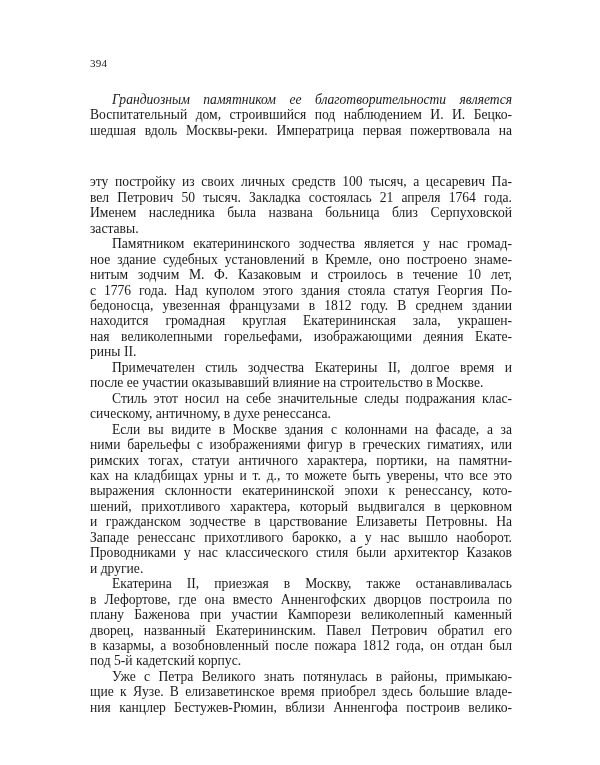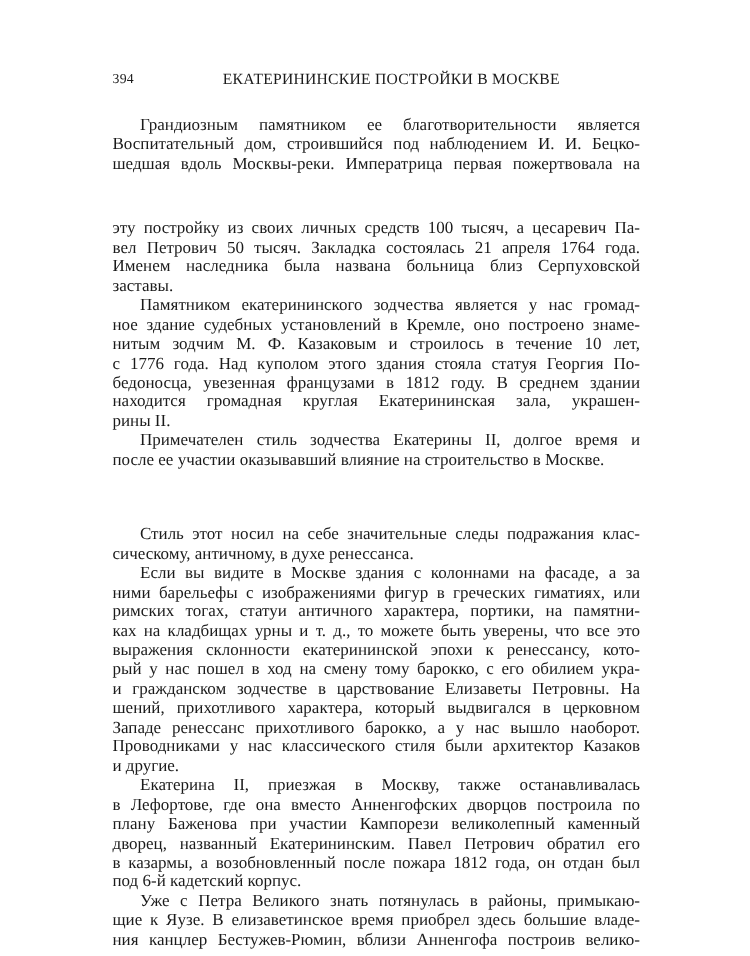--- a/index.html
+++ b/index.html
@@ -13,69 +13,68 @@
   .line { display: block; text-align: justify; text-align-last: justify; white-space: nowrap; }
   .line.last { text-align-last: left; }
   .line.indent { padding-left: 22px; }
 </style>
 </head>
 <body>
 
 <div class="page">
   <div class="header">
     <span class="page-num">394</span>
-    <span class="running-title">ЕКАТЕРИНИНСКИЕ ПОСТРОЙКИ В МОСКВЕ</span>
   </div>
   <div class="body" id="body">
       <div>
-        <span class="line indent" style="white-space: normal; display: block;">Грандиозным памятником ее благотворительности является</span>
+        <span class="line indent" style="white-space: normal; display: block; font-style: italic;">Грандиозным памятником ее благотворительности является</span>
         <span class="line" style="white-space: normal; display: block;">Воспитательный дом, строившийся под наблюдением И. И. Бецко-</span>
         <span class="line" style="white-space: normal; display: block;">шедшая вдоль Москвы-реки. Императрица первая пожертвовала на</span>
         <span class="line" style="white-space: normal; display: block; margin-top: 36px;">эту постройку из своих личных средств 100 тысяч, а цесаревич Па-</span>
         <span class="line" style="white-space: normal; display: block;">вел Петрович 50 тысяч. Закладка состоялась 21 апреля 1764 года.</span>
         <span class="line" style="white-space: normal; display: block;">Именем наследника была названа больница близ Серпуховской</span>
         <span class="line last">заставы.</span>
       </div>
       <div>
         <span class="line indent" style="white-space: normal; display: block;">Памятником екатерининского зодчества является у нас громад-</span>
         <span class="line" style="white-space: normal; display: block;">ное здание судебных установлений в Кремле, оно построено знаме-</span>
         <span class="line" style="white-space: normal; display: block;">нитым зодчим М. Ф. Казаковым и строилось в течение 10 лет,</span>
         <span class="line" style="white-space: normal; display: block;">с 1776 года. Над куполом этого здания стояла статуя Георгия По-</span>
         <span class="line" style="white-space: normal; display: block;">бедоносца, увезенная французами в 1812 году. В среднем здании</span>
         <span class="line" style="white-space: normal; display: block;">находится громадная круглая Екатерининская зала, украшен-</span>
+        <span class="line" style="white-space: normal; display: block;">ная великолепными горельефами, изображающими деяния Екате-</span>
         <span class="line last">рины II.</span>
       </div>
       <div>
         <span class="line indent" style="white-space: normal; display: block;">Примечателен стиль зодчества Екатерины II, долгое время и</span>
         <span class="line last">после ее участии оказывавший влияние на строительство в Москве.</span>
       </div>
       <div>
-        <span class="line indent" style="white-space: normal; display: block; margin-top: 44px;">Стиль этот носил на себе значительные следы подражания клас-</span>
+        <span class="line indent" style="white-space: normal; display: block;">Стиль этот носил на себе значительные следы подражания клас-</span>
         <span class="line last">сическому, античному, в духе ренессанса.</span>
       </div>
       <div>
         <span class="line indent" style="white-space: normal; display: block;">Если вы видите в Москве здания с колоннами на фасаде, а за</span>
         <span class="line" style="white-space: normal; display: block;">ними барельефы с изображениями фигур в греческих гиматиях, или</span>
         <span class="line" style="white-space: normal; display: block;">римских тогах, статуи античного характера, портики, на памятни-</span>
         <span class="line" style="white-space: normal; display: block;">ках на кладбищах урны и т. д., то можете быть уверены, что все это</span>
         <span class="line" style="white-space: normal; display: block;">выражения склонности екатерининской эпохи к ренессансу, кото-</span>
-        <span class="line" style="white-space: normal; display: block;">рый у нас пошел в ход на смену тому барокко, с его обилием укра-</span>
+        <span class="line" style="white-space: normal; display: block;">шений, прихотливого характера, который выдвигался в церковном</span>
         <span class="line" style="white-space: normal; display: block;">и гражданском зодчестве в царствование Елизаветы Петровны. На</span>
-        <span class="line" style="white-space: normal; display: block;">шений, прихотливого характера, который выдвигался в церковном</span>
         <span class="line" style="white-space: normal; display: block;">Западе ренессанс прихотливого барокко, а у нас вышло наоборот.</span>
         <span class="line" style="white-space: normal; display: block;">Проводниками у нас классического стиля были архитектор Казаков</span>
         <span class="line last">и другие.</span>
       </div>
       <div>
         <span class="line indent" style="white-space: normal; display: block;">Екатерина II, приезжая в Москву, также останавливалась</span>
         <span class="line" style="white-space: normal; display: block;">в Лефортове, где она вместо Анненгофских дворцов построила по</span>
         <span class="line" style="white-space: normal; display: block;">плану Баженова при участии Кампорези великолепный каменный</span>
         <span class="line" style="white-space: normal; display: block;">дворец, названный Екатерининским. Павел Петрович обратил его</span>
         <span class="line" style="white-space: normal; display: block;">в казармы, а возобновленный после пожара 1812 года, он отдан был</span>
-        <span class="line last">под 6-й кадетский корпус.</span>
+        <span class="line last">под 5-й кадетский корпус.</span>
       </div>
       <div>
         <span class="line indent" style="white-space: normal; display: block;">Уже с Петра Великого знать потянулась в районы, примыкаю-</span>
         <span class="line" style="white-space: normal; display: block;">щие к Яузе. В елизаветинское время приобрел здесь большие владе-</span>
         <span class="line" style="white-space: normal; display: block;">ния канцлер Бестужев-Рюмин, вблизи Анненгофа построив велико-</span>
       </div>
     </div>
 </div>
 
 </body></html>

